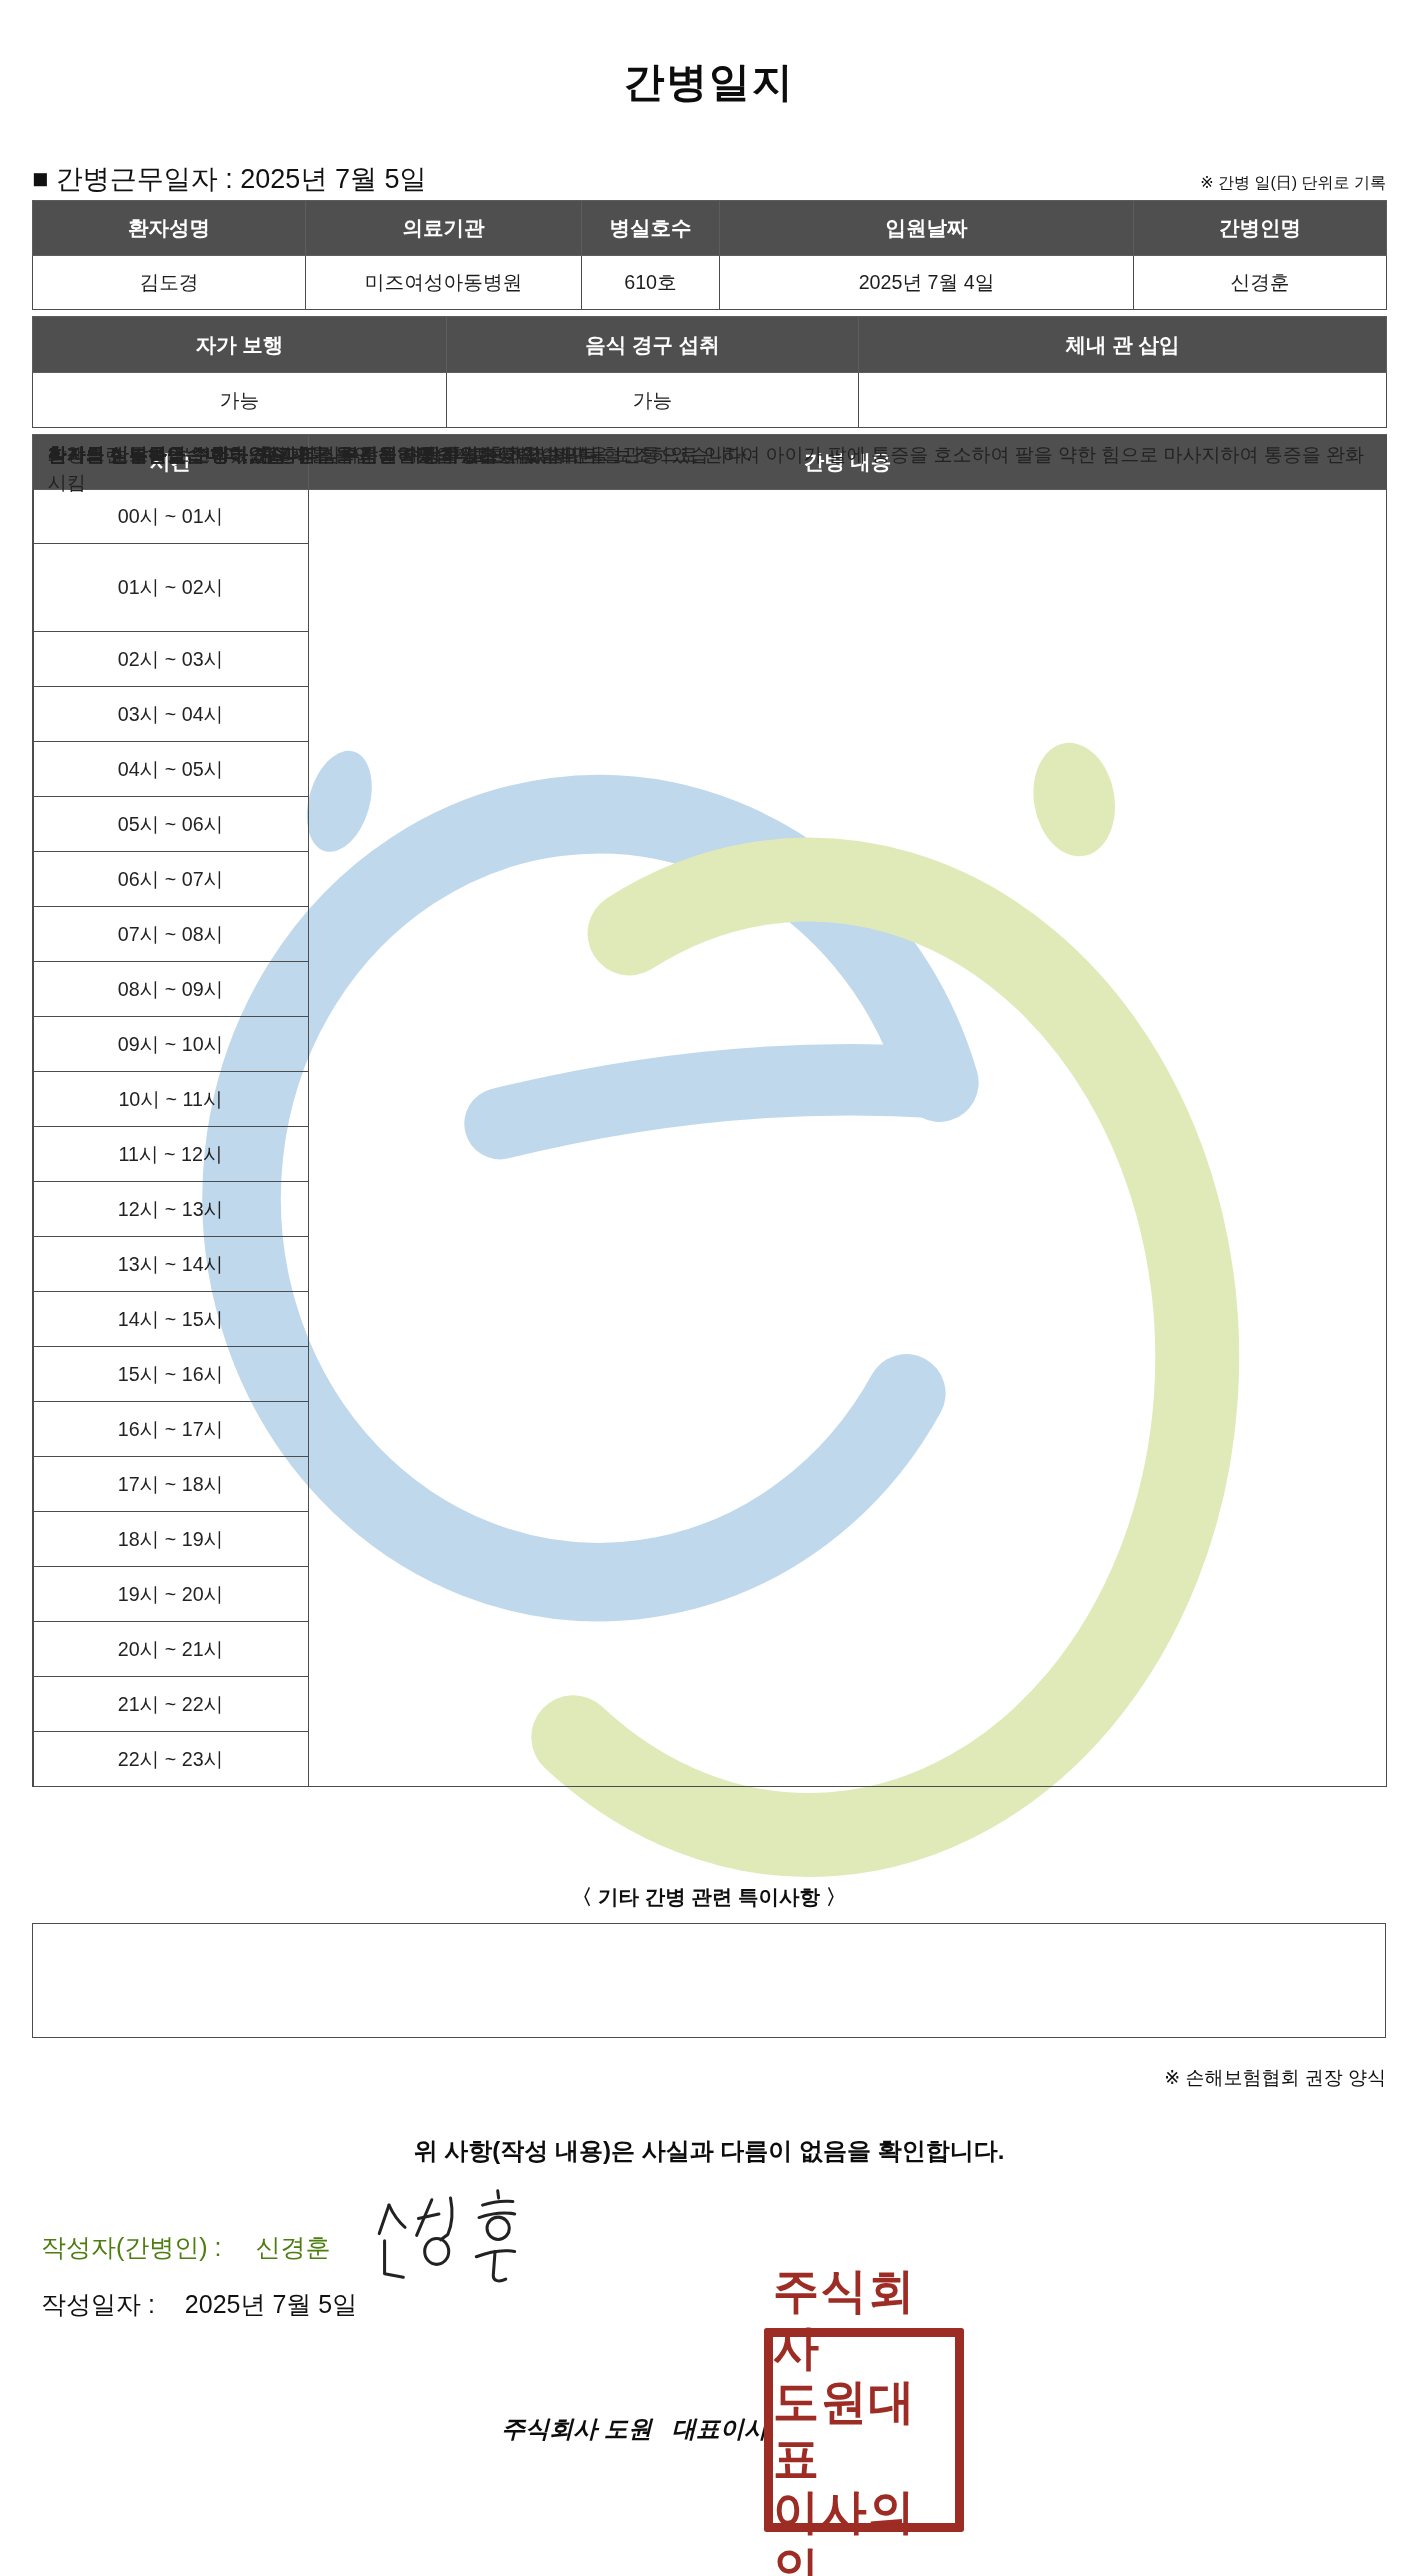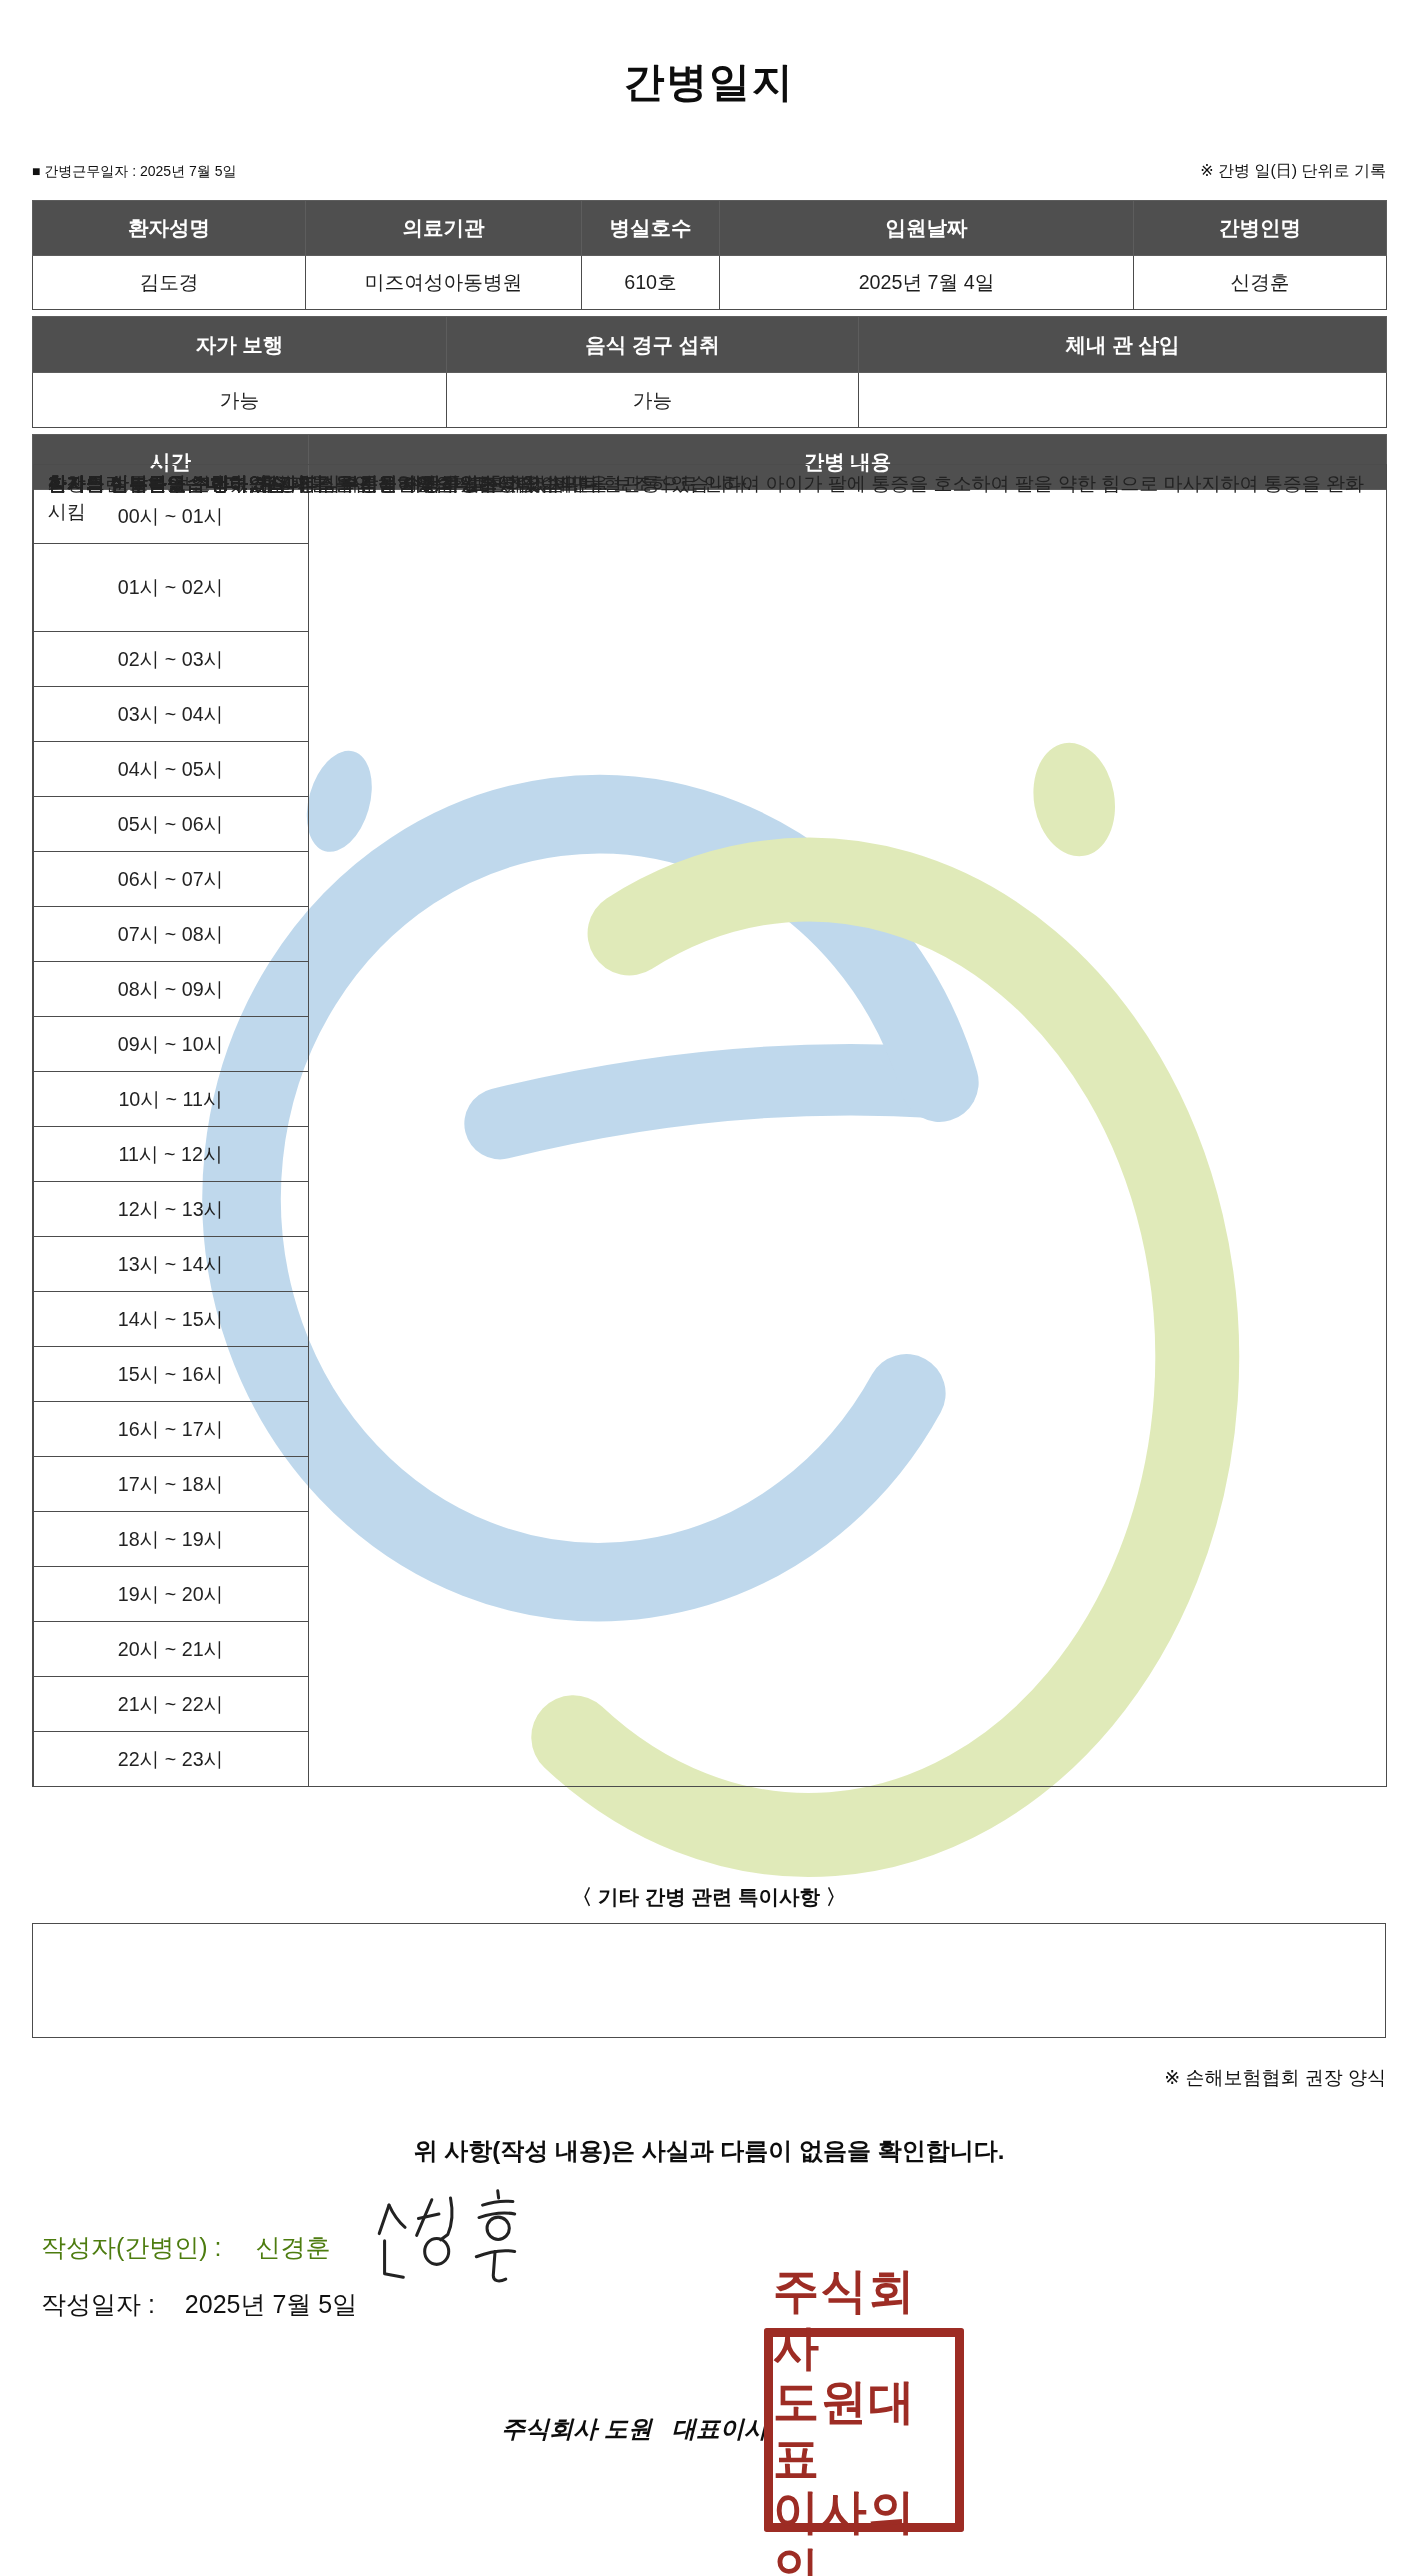--- a/index.html
+++ b/index.html
@@ -9,29 +9,29 @@
   
   .watermark{position:absolute;left:0;top:0;z-index:0;opacity:.85;pointer-events:none;}
 
   .content{position:absolute;inset:0;z-index:1;}
 
   .title{position:absolute;top:55px;left:0;width:100%;text-align:center;
          font-size:41px;font-weight:800;letter-spacing:1.8px;color:#0d0d0d;}
 
   .meta{position:absolute;top:161px;left:32px;right:32px;display:flex;
         justify-content:space-between;align-items:baseline;}
-  .meta-left{font-size:14px;color:#111;}
+  .meta-left{font-size:27px;color:#111;}
   .meta-right{font-size:16px;color:#111;}
 
   table{border-collapse:collapse;table-layout:fixed;position:absolute;left:32px;width:1354px;}
   th,td{box-sizing:border-box;overflow:hidden;}
   th{background:#4f4f4f;color:#fff;font-size:20.5px;font-weight:700;
      border:0.9px solid #5d5d5d;text-align:center;}
   td{background:transparent;font-size:19.7px;color:#1d1d1d;text-align:center;
-     border:1.8px solid #4c4c4c;margin-top:29px;}
+     border:1.8px solid #4c4c4c;}
 
   .t1{top:200px;}
   .t1 tr.hd{height:55px;} .t1 tr.vals{height:54px;}
   .t2{top:316px;}
   .t2 tr.hd{height:56px;} .t2 tr.vals{height:55px;}
 
   .t3{top:434px;}
   .t3 tr.hd{height:55px;}
   .t3 tr{height:55px;}
   .t3 tr.r0{height:54px;}

